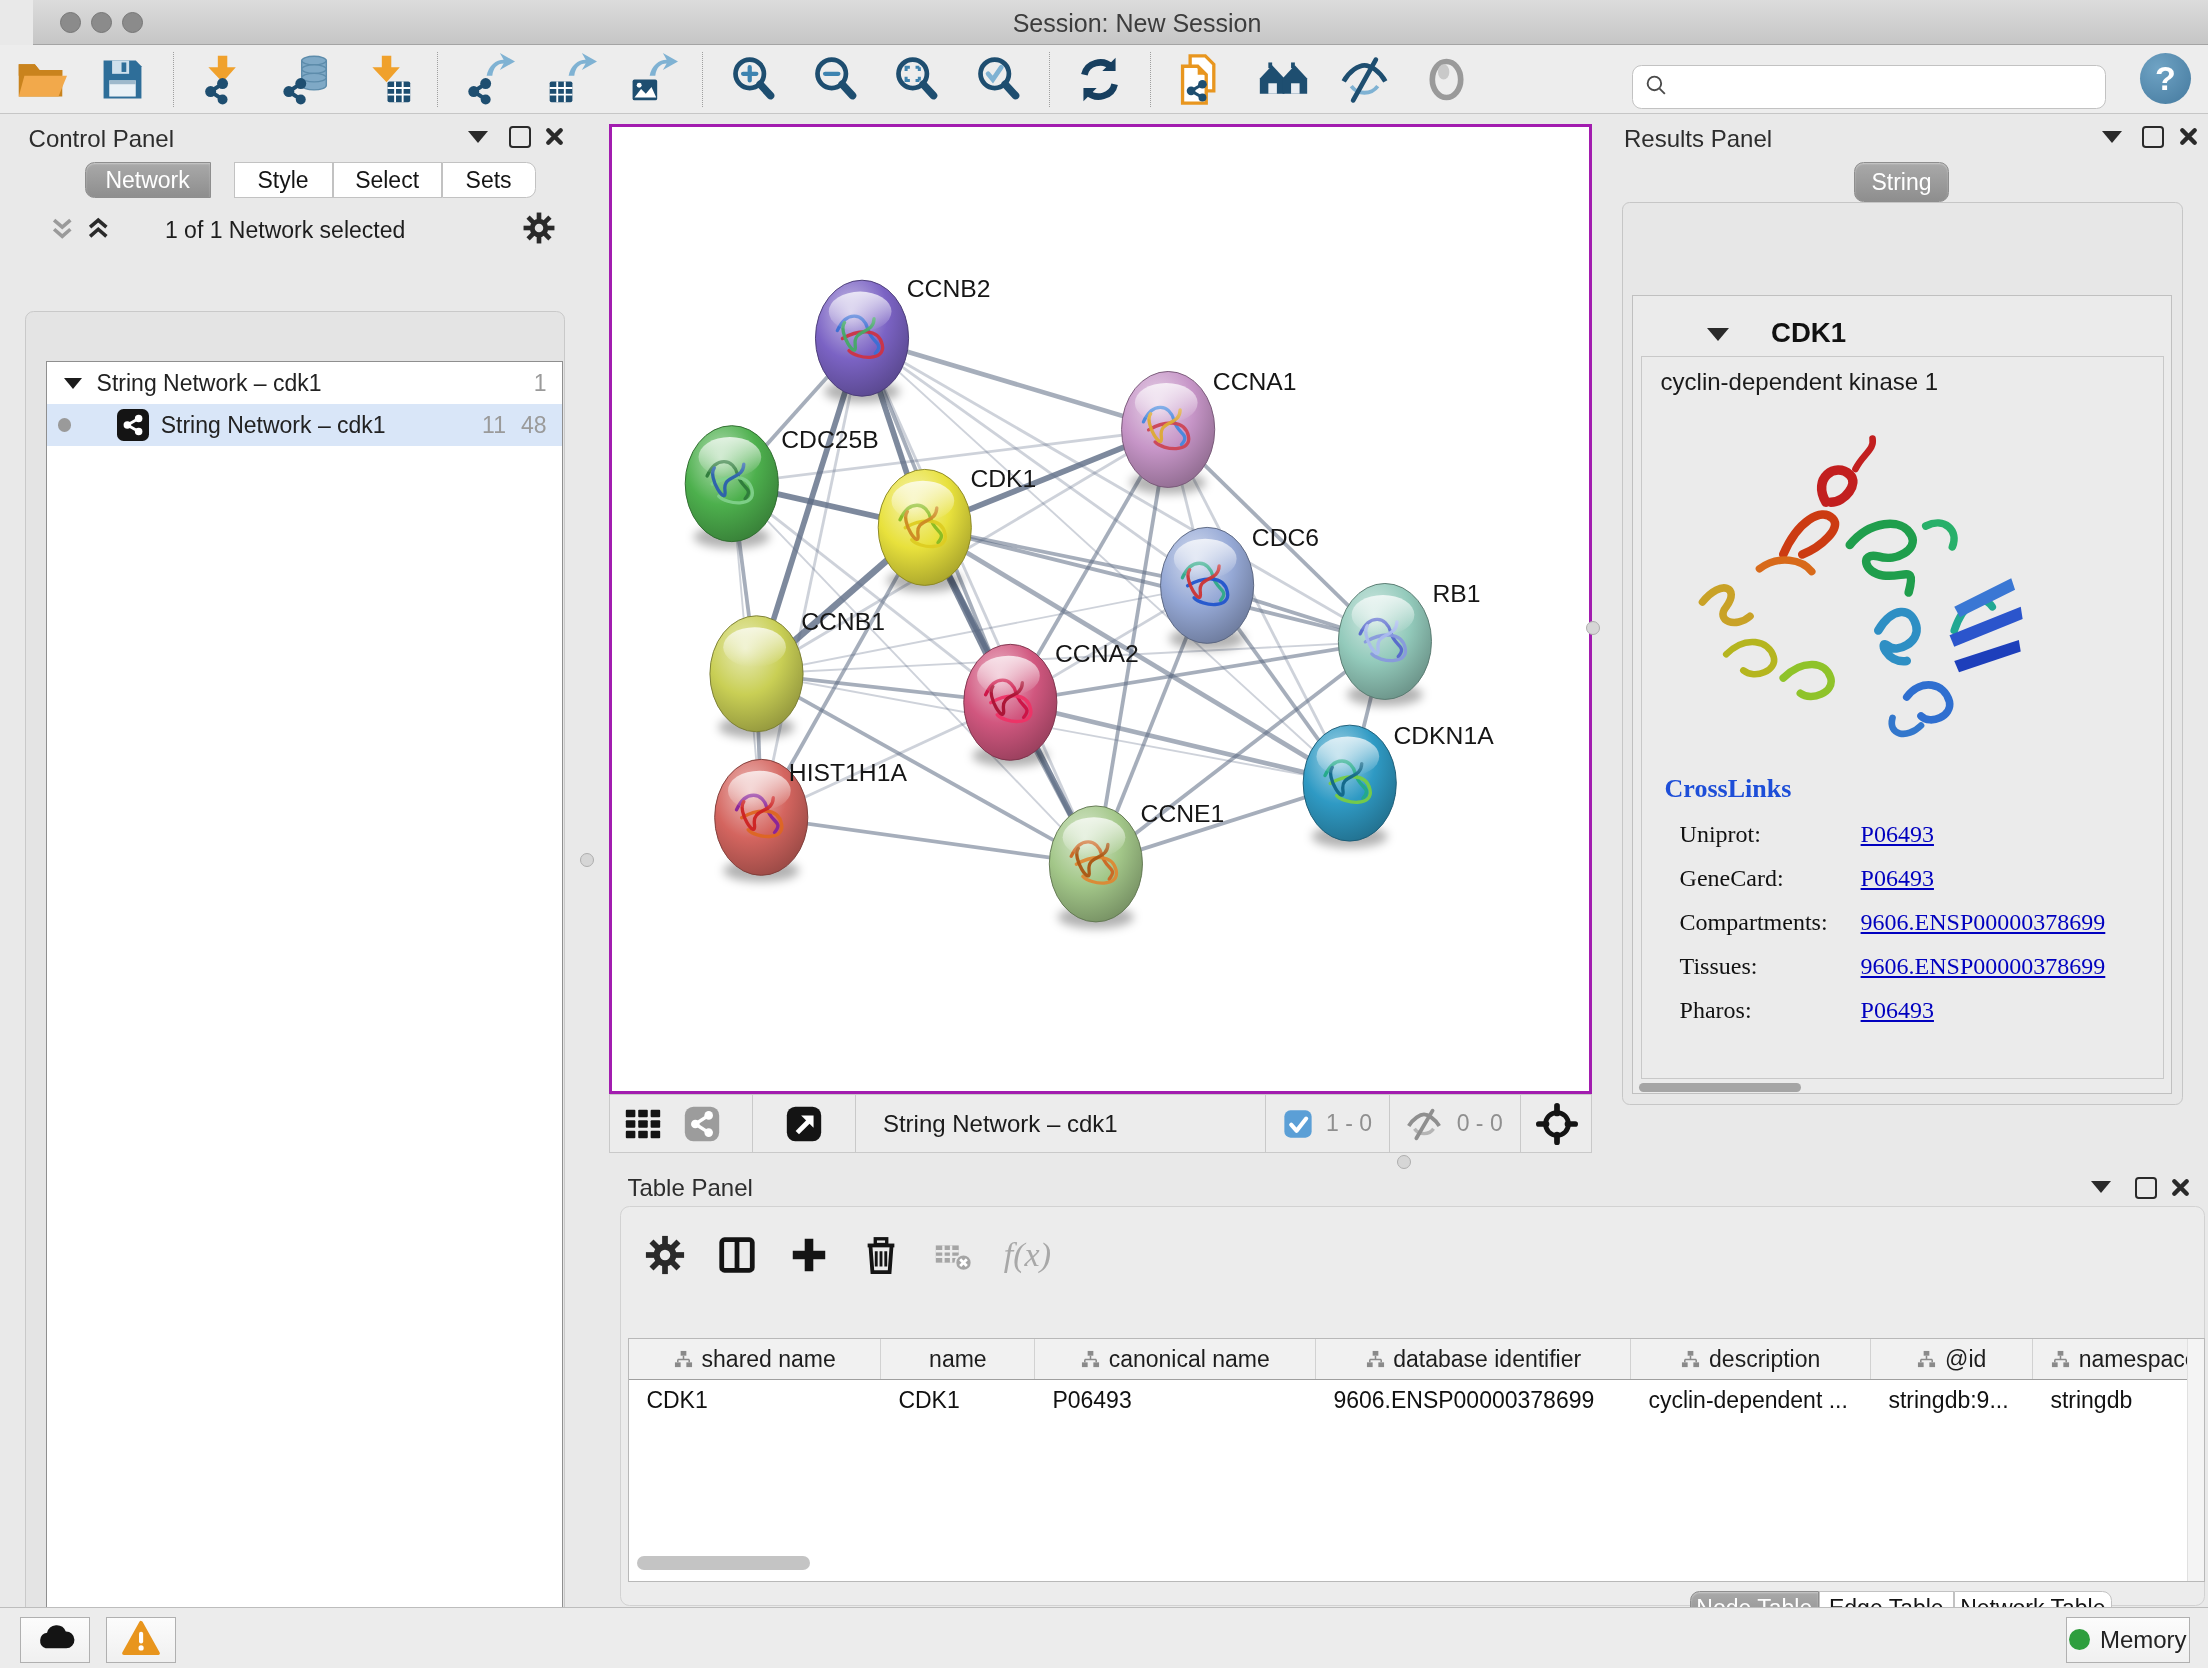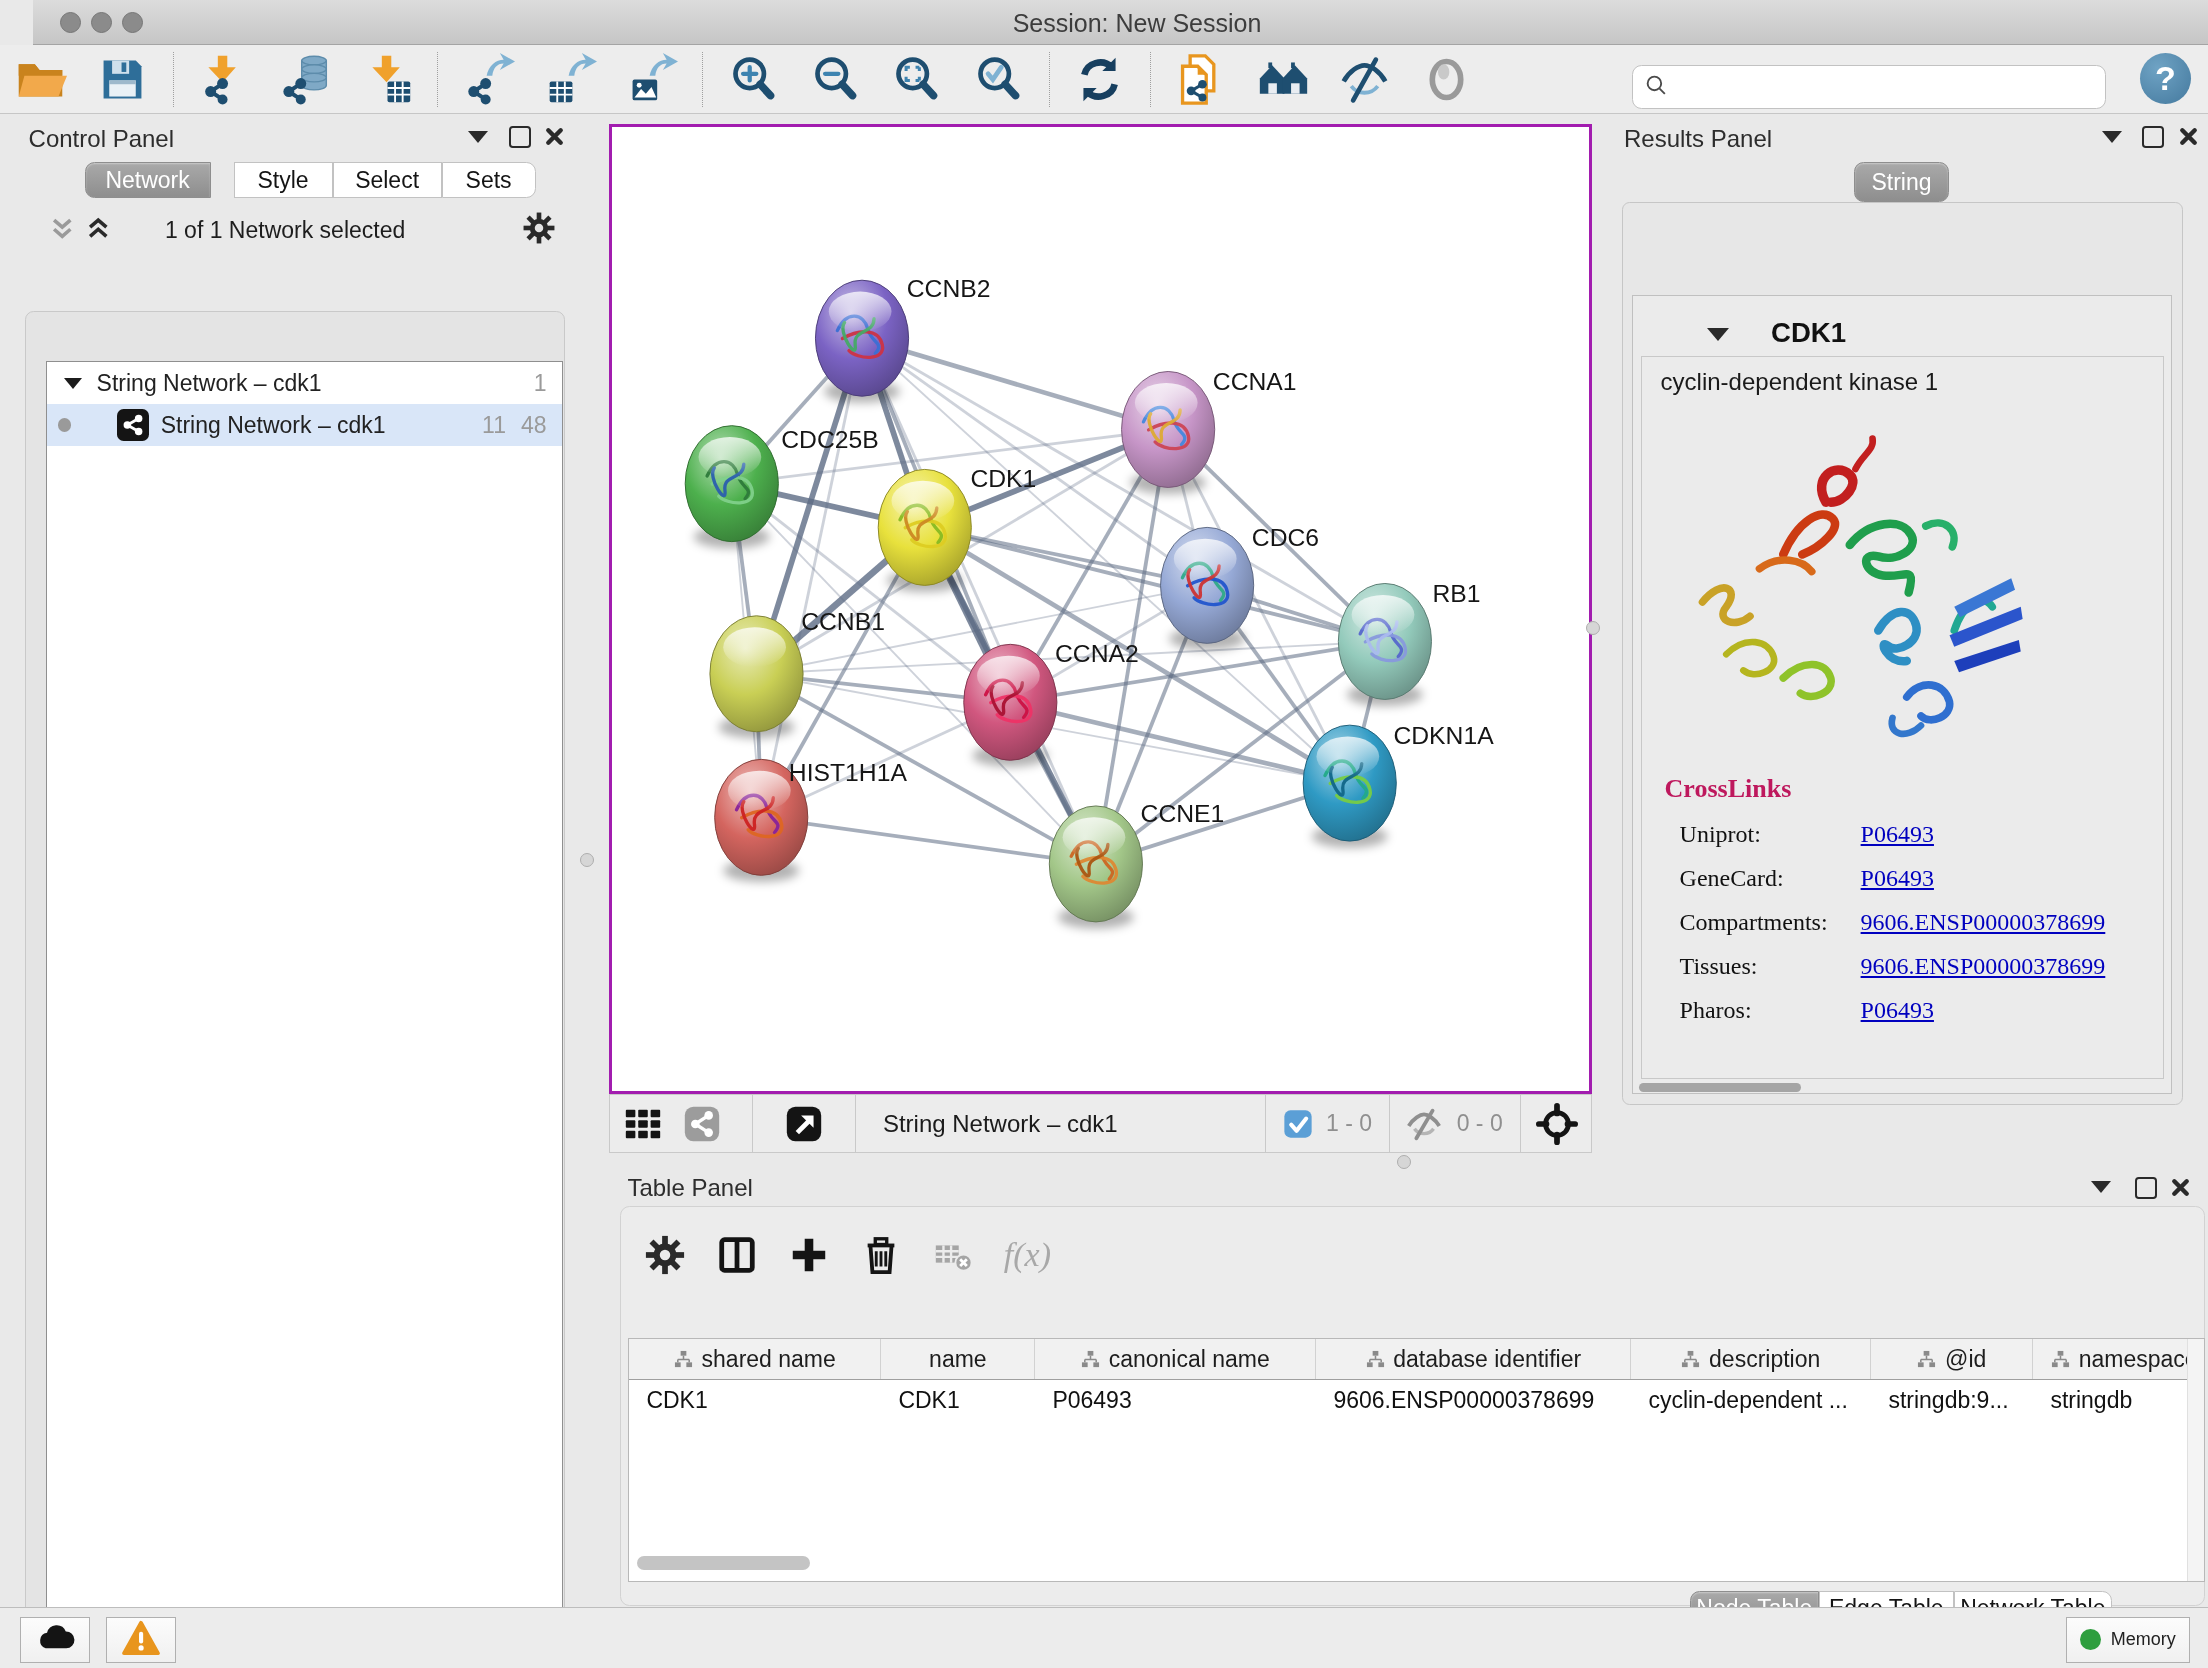--- a/index.html
+++ b/index.html
@@ -630,21 +630,21 @@
             <path d="M250,300 C265,280 290,285 295,305 C298,320 275,330 265,320" stroke="#2f6fd0" stroke-width="8"></path>
             <path d="M265,330 C250,345 230,340 235,322" stroke="#3377cc" stroke-width="7"></path>
           </g>
           <g>
             <path d="M360,175 L300,205 L306,216 L364,187 Z" fill="#3a77d4"></path>
             <path d="M370,205 L295,235 L300,247 L372,218 Z" fill="#2b55cc"></path>
             <path d="M368,240 L300,262 L305,274 L370,252 Z" fill="#1d3fbb"></path>
           </g>
         </svg>
       </div>
-      <div class="abs serif" style="left:23px;top:417px;font-size:26px;font-weight:bold;color:#be185d">CrossLinks</div>
+      <div class="abs serif" style="left:23px;top:417px;font-size:26px;font-weight:bold;color:#1d4ed8">CrossLinks</div>
       <div id="xl-rows" class="abs" style="left:38px;top:455px;width:457px">
           <div class="serif" style="display: flex; height: 44px; align-items: center; font-size: 24px; color: rgb(17, 17, 17);">
             <span style="width: 181px;">Uniprot:</span>
             <a class="xl-link">P06493</a>
           </div>
           <div class="serif" style="display: flex; height: 44px; align-items: center; font-size: 24px; color: rgb(17, 17, 17);">
             <span style="width: 181px;">GeneCard:</span>
             <a class="xl-link">P06493</a>
           </div>
           <div class="serif" style="display: flex; height: 44px; align-items: center; font-size: 24px; color: rgb(17, 17, 17);">
@@ -823,16 +823,16 @@
   </div>
   <div class="sb-btn abs" style="left:106px;top:8.6px;width:68px;height:44px">
     <span><svg width="40" height="36" viewBox="0 0 44 40">
           <path d="M22 3L41 37H3z" fill="#e8951d" stroke="#e8951d" stroke-width="4" stroke-linejoin="round"></path>
           <rect x="19.8" y="13" width="4.6" height="13" rx="2.2" fill="#fff"></rect>
           <circle cx="22.1" cy="31" r="2.9" fill="#fff"></circle>
         </svg></span>
   </div>
   <div class="sb-btn abs" style="left:2066px;top:8.6px;width:122px;height:44px;gap:9.5px">
     <span style="width:21px;height:21px;border-radius:50%;background:#2e9e3e;display:inline-block"></span>
-    <span style="font-size:18px">Memory</span>
+    <span style="font-size:24px">Memory</span>
   </div>
 </div>
 
 
 </body></html>

